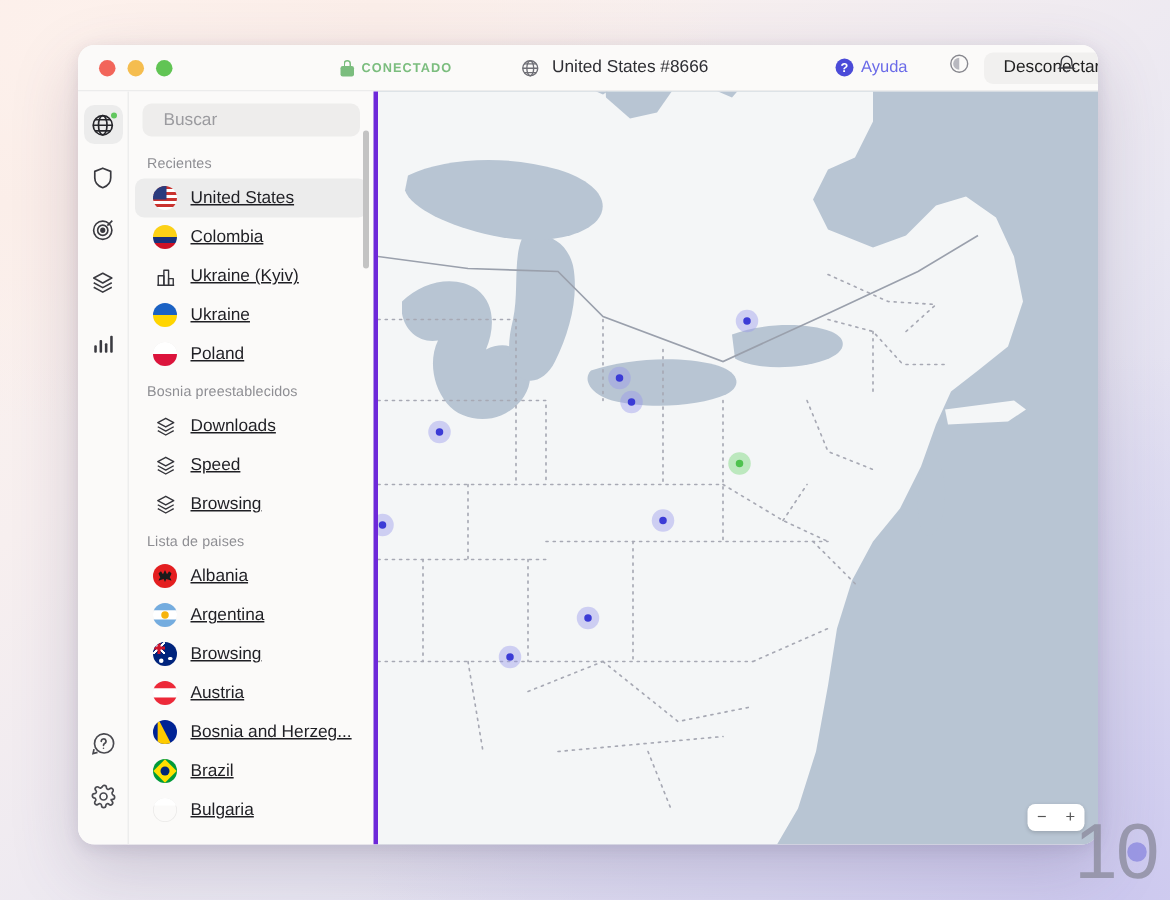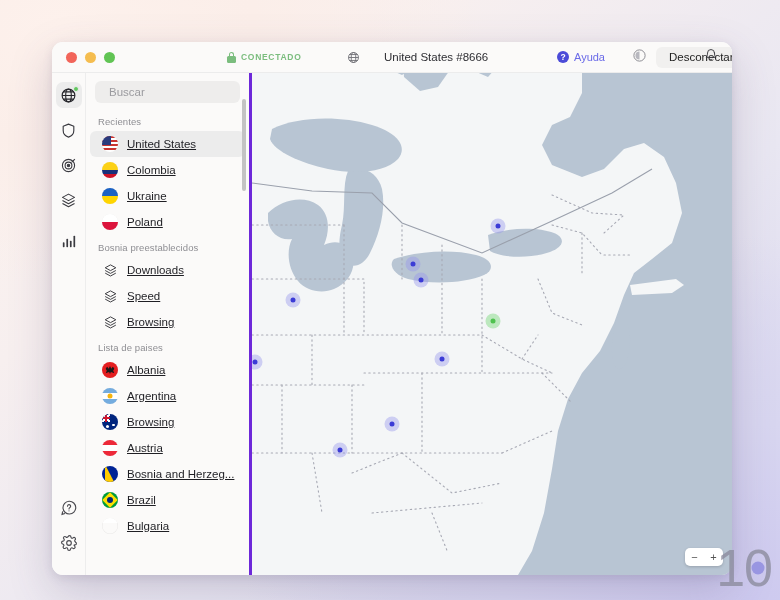--- a/index.html
+++ b/index.html
@@ -13,21 +13,21 @@
       radial-gradient(ellipse 720px 520px at 96% 100%, #cdc9ef 0%, #d8d6f0 34%, rgba(216,214,240,0) 70%),
       linear-gradient(142deg, #fdf3ee 0%, #f7efef 30%, #e9e7f2 62%, #d5d2ee 100%);
     position: relative;
   }
 
   
   #window {
     position: absolute; left: 52px; top: 30px; width: 680px; height: 533px;
     background: #fbfaf9; border-radius: 11px;
     box-shadow: 0 16px 44px rgba(80,70,110,0.22), 0 3px 10px rgba(80,70,110,0.13);
-    overflow: hidden; display: flex; flex-direction: column; margin-top: 12px;
+    overflow: hidden; display: flex; flex-direction: column;
   }
 
   
   #titlebar {
     height: 31px; flex: 0 0 31px; background: #fbfaf9;
     display: flex; align-items: center; position: relative;
     border-bottom: 1px solid #ececec;
   }
   .traffic { display: flex; gap: 8px; padding-left: 14px; }
   .tl { width: 11px; height: 11px; border-radius: 50%; }
@@ -39,21 +39,21 @@
     position: absolute; left: 175px; display: flex; align-items: center; gap: 5px;
   }
   .conn-badge .lbl {
     font-size: 8.5px; letter-spacing: 0.7px; color: #7bbd7e; font-weight: 600;
   }
   .lock-ic { width: 9px; height: 11px; position: relative; }
   .lock-ic .body { position: absolute; bottom: 0; width: 9px; height: 6.5px; background: #7bbd7e; border-radius: 1.5px; }
   .lock-ic .shk { position: absolute; top: 0; left: 2px; width: 5px; height: 5px; border: 1.3px solid #7bbd7e; border-bottom: none; border-radius: 3px 3px 0 0; }
 
   .server-pill {
-    position: absolute; left: 295px; display: flex; align-items: center; gap: 24px;
+    position: absolute; left: 295px; display: flex; align-items: center; gap: 8px;
     font-size: 11.5px; color: #2e2e33;
   }
   .help-link {
     position: absolute; left: 505px; display: flex; align-items: center; gap: 5px;
     font-size: 11px; color: #6a6ae8; cursor: pointer;
   }
   .help-badge {
     width: 12px; height: 12px; border-radius: 50%; background: #4b4bd8;
     color: #fff; font-size: 8.5px; line-height: 12px; text-align: center; font-weight: 700;
   }
@@ -282,20 +282,31 @@
             </span>
             <span>United States</span>
           </div>
           <div class="row">
             <span class="flag">
               <div style="position:absolute;left:0;width:100%;top:0;height:50%;background:#fcd116"></div>
          <div style="position:absolute;left:0;width:100%;top:50%;height:25%;background:#19307a"></div>
          <div style="position:absolute;left:0;width:100%;top:75%;height:25%;background:#ce1126"></div>
             </span>
             <span>Colombia</span>
+          </div>
+          <div class="row">
+            <span class="preset-ic">
+              <svg width="15" height="15" viewBox="0 0 24 24" fill="none" stroke="#35353b" stroke-width="1.5" stroke-linejoin="round">
+  <path d="M3 21h18"></path>
+                <path d="M4 21V11h6v10"></path>
+                <path d="M10 21V5h5v16"></path>
+                <path d="M15 21v-7h5v7"></path>
+              </svg>
+            </span>
+            <span>Ukraine (Kyiv)</span>
           </div>
           <div class="row">
             <span class="flag">
               <div style="position:absolute;left:0;width:100%;top:0;height:50%;background:#1b62c4"></div>
          <div style="position:absolute;left:0;width:100%;top:50%;height:50%;background:#ffd500"></div>
             </span>
             <span>Ukraine</span>
           </div>
           <div class="row">
             <span class="flag">

